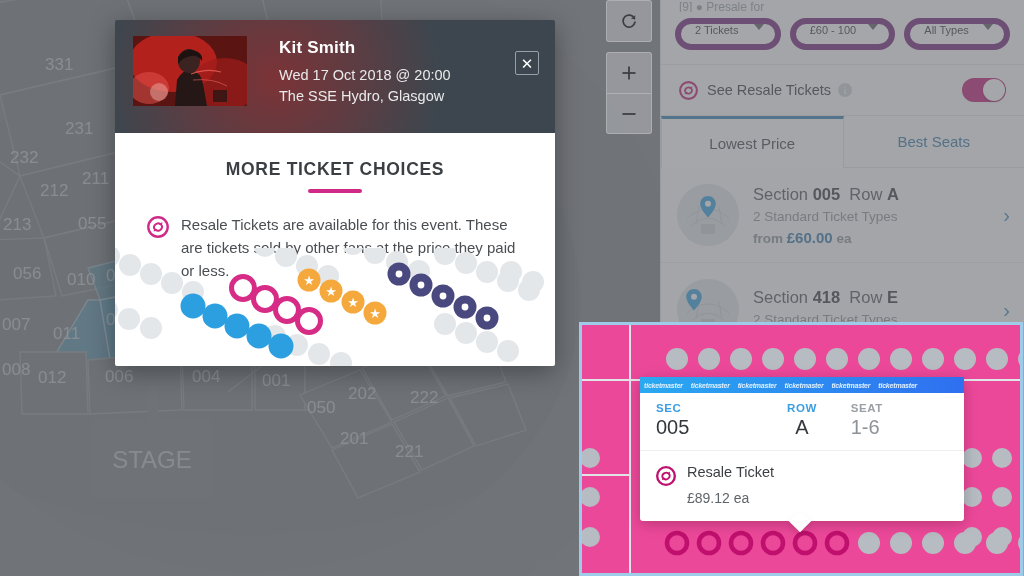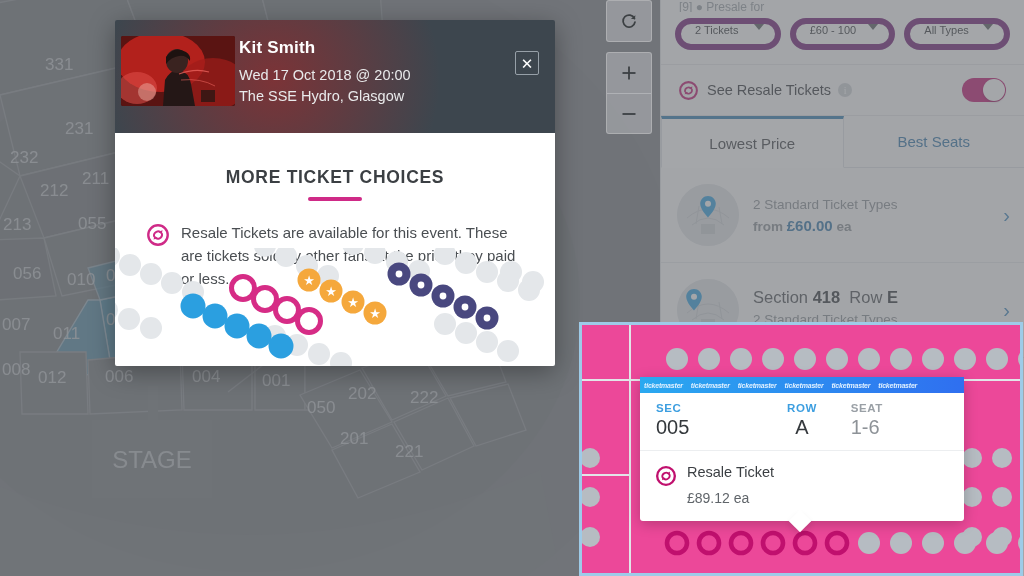--- a/index.html
+++ b/index.html
@@ -115,42 +115,42 @@
   .chev{ color:#3c86bd; font-size:20px; padding-left:6px; }
 
   
   #event-modal{
     position:absolute; left:115px; top:20px; width:440px;
     z-index:60;
     box-shadow:0 6px 26px rgba(0,0,0,0.35);
     border-radius:2px; overflow:hidden;
   }
   .modal-head{
-    background:#3d464e; position:relative; padding:16px 6px; display:flex; gap:4px;
+    background:#3d464e; position:relative; padding:16px 18px; display:flex; gap:32px;
     min-height:113px;
   }
   .modal-head::before{
     content:""; position:absolute; inset:0;
     background:radial-gradient(circle at 36% 52%, rgba(175,36,36,0.55), rgba(61,70,78,0) 58%);
   }
   .artist-img{
     width:114px;height:70px;flex:0 0 114px; border-radius:2px; overflow:hidden;
     position:relative; z-index:2; background:#39150f;
   }
   .modal-meta{ position:relative; z-index:2; color:#fff; padding-top:2px;}
   .modal-title{ font-size:17px; font-weight:bold; margin-bottom:7px; letter-spacing:.2px;}
   .modal-line{ font-size:14.5px; color:#e9eaeb; line-height:1.48; }
   .modal-close{
     position:absolute; right:16px; top:31px; z-index:3;
     width:24px;height:24px; border:1px solid #97a0a8; border-radius:2px;
     display:flex;align-items:center;justify-content:center;
     color:#fff; font-size:15px; line-height:1;
   }
   .modal-body{
-    background:#fff; padding:34px 26px 0 26px; height:233px; position:relative; overflow:hidden;
+    background:#fff; padding:26px 26px 0 26px; height:233px; position:relative; overflow:hidden;
   }
   .modal-h2{
     text-align:center; font-size:17.5px; font-weight:bold; letter-spacing:.7px;
     color:#3b3f43;
   }
   .rule{ width:54px;height:4px;background:#cf2a87;margin:9px auto 21px auto;border-radius:2px;}
   .blurb{ display:flex; gap:12px; padding:0 6px; }
   .blurb p{ font-size:15px; color:#4a4e52; line-height:1.53; }
   .seat-demo{ position:absolute; left:0; right:0; bottom:0; height:118px; }
 
@@ -364,20 +364,26 @@
             <path d="M15 41 Q31 27 47 41"></path>
           <line x1="22" y1="22" x2="19" y2="40"></line>
             <line x1="42" y1="23" x2="45" y2="40"></line>
         </g>
         <rect x="24" y="40" width="14" height="10" fill="#cdd1d5"></rect>
         <path d="M31 12 c-4.3 0 -7.8 3.5 -7.8 7.8 c0 5.9 7.8 13.6 7.8 13.6 s7.8 -7.7 7.8 -13.6 c0 -4.3 -3.5 -7.8 -7.8 -7.8 z" fill="#2b9fe0"></path>
         <circle cx="31" cy="19.8" r="3" fill="#fff"></circle>
       </svg>
     </div>
     <div class="listing-body">
+      <div class="listing-title">
+        <span class="lbl">Section</span>
+        <b>005</b>
+        &nbsp;<span class="lbl">Row</span>
+        <b>A</b>
+      </div>
       <div class="listing-sub">2 Standard Ticket Types</div>
       <div class="listing-price">
         <span>from</span>
         <b>£60.00</b>
         <span>ea</span>
       </div>
     </div>
     <div class="chev">›</div>
   </div>
 

